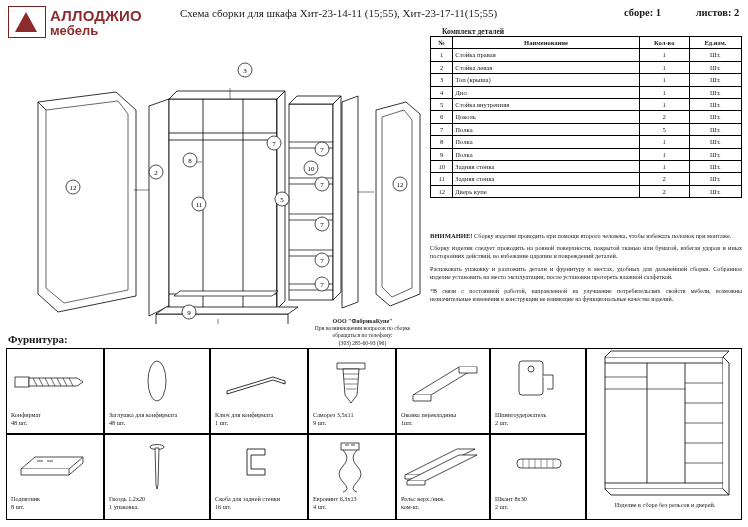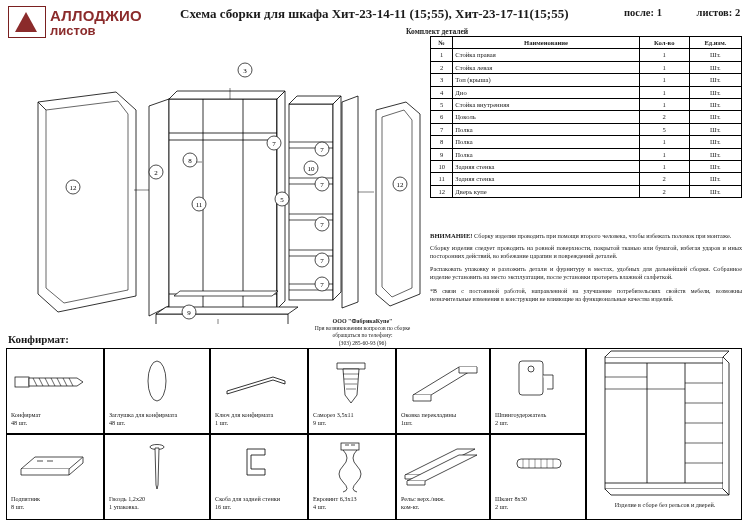--- a/index.html
+++ b/index.html
@@ -30,33 +30,33 @@
     font-weight:bold;font-size:15px;color:#8b2b2b;letter-spacing:.2px;
   }
   .logo .sub{
     position:absolute;left:42px;top:17px;
     font-family:"Liberation Sans", sans-serif;
     font-weight:bold;font-size:13px;color:#8b2b2b;
   }
 
   .title{
     position:absolute;left:180px;top:7px;width:430px;
-    font-family:"Liberation Serif", serif;font-weight:bold;font-size:13px;
+    font-family:"Liberation Serif", serif;font-weight:normal;font-size:11px;
     line-height:13px;
   }
   .sheet{
     position:absolute;right:6px;top:7px;width:118px;text-align:left;
     font-size:10.5px;font-weight:bold;
   }
   .sheet span{display:inline-block;}
   .sheet .s2{margin-left:32px;}
 
   
   .tbl-cap{
-    position:absolute;left:406px;top:27px;font-size:7.5px;font-weight:bold;
+    position:absolute;left:442px;top:27px;font-size:7.5px;font-weight:bold;
   }
   table.parts{
     position:absolute;left:430px;top:36px;width:312px;
     border-collapse:collapse;font-size:6.6px;
   }
   table.parts th, table.parts td{
     border:1px solid #000;padding:0 2px;height:11.4px;line-height:11.4px;
   }
   table.parts th{font-weight:bold;text-align:center;font-size:6.6px;}
   table.parts td.num{width:16px;text-align:center;}
@@ -102,29 +102,29 @@
   }
 </style>
 </head>
 <body>
 
 <div class="page">
 
   <div class="logo">
     <div class="mark"></div>
     <div class="brand">АЛЛОДЖИО</div>
-    <div class="sub">листов</div>
+    <div class="sub">мебель</div>
   </div>
 
   <div class="title">
     <div>Схема сборки для шкафа Хит-23-14-11 (15;55), Хит-23-17-11(15;55)</div>
   </div>
 
   <div class="sheet">
-    <span>после:</span>
+    <span>сборе:</span>
     <span>1</span>
     <span class="s2">листов:</span>
     <span>2</span>
   </div>
 
   <div class="tbl-cap">Комплект деталей</div>
   <table class="parts">
     <thead>
       <tr>
         <th>№</th>
@@ -323,21 +323,21 @@
     </svg>
   </div>
 
   <div class="oooline">
     <div class="t1">ООО "ФабрикаКупе"</div>
     <div>При возникновении вопросов по сборке</div>
     <div>обращаться по телефону:</div>
     <div>(303) 285-60-93 (96)</div>
   </div>
 
-  <div class="furn-title">Конфирмат:</div>
+  <div class="furn-title">Фурнитура:</div>
   <div class="furn">
 
     <div class="cell" style="left:0;top:0;width:98px;height:86px;">
       <svg width="96" height="60">
           <g stroke="#000" fill="#fff" stroke-width="0.7">
         <rect x="8" y="28" width="14" height="10"></rect>
         <path d="M22 29 L70 29 L76 33 L70 37 L22 37 Z"></path>
         <g stroke-width="0.6">
               <path d="M26 29 l4 8 M32 29 l4 8 M38 29 l4 8 M44 29 l4 8 M50 29 l4 8 M56 29 l4 8 M62 29 l4 8"></path>
             </g>

